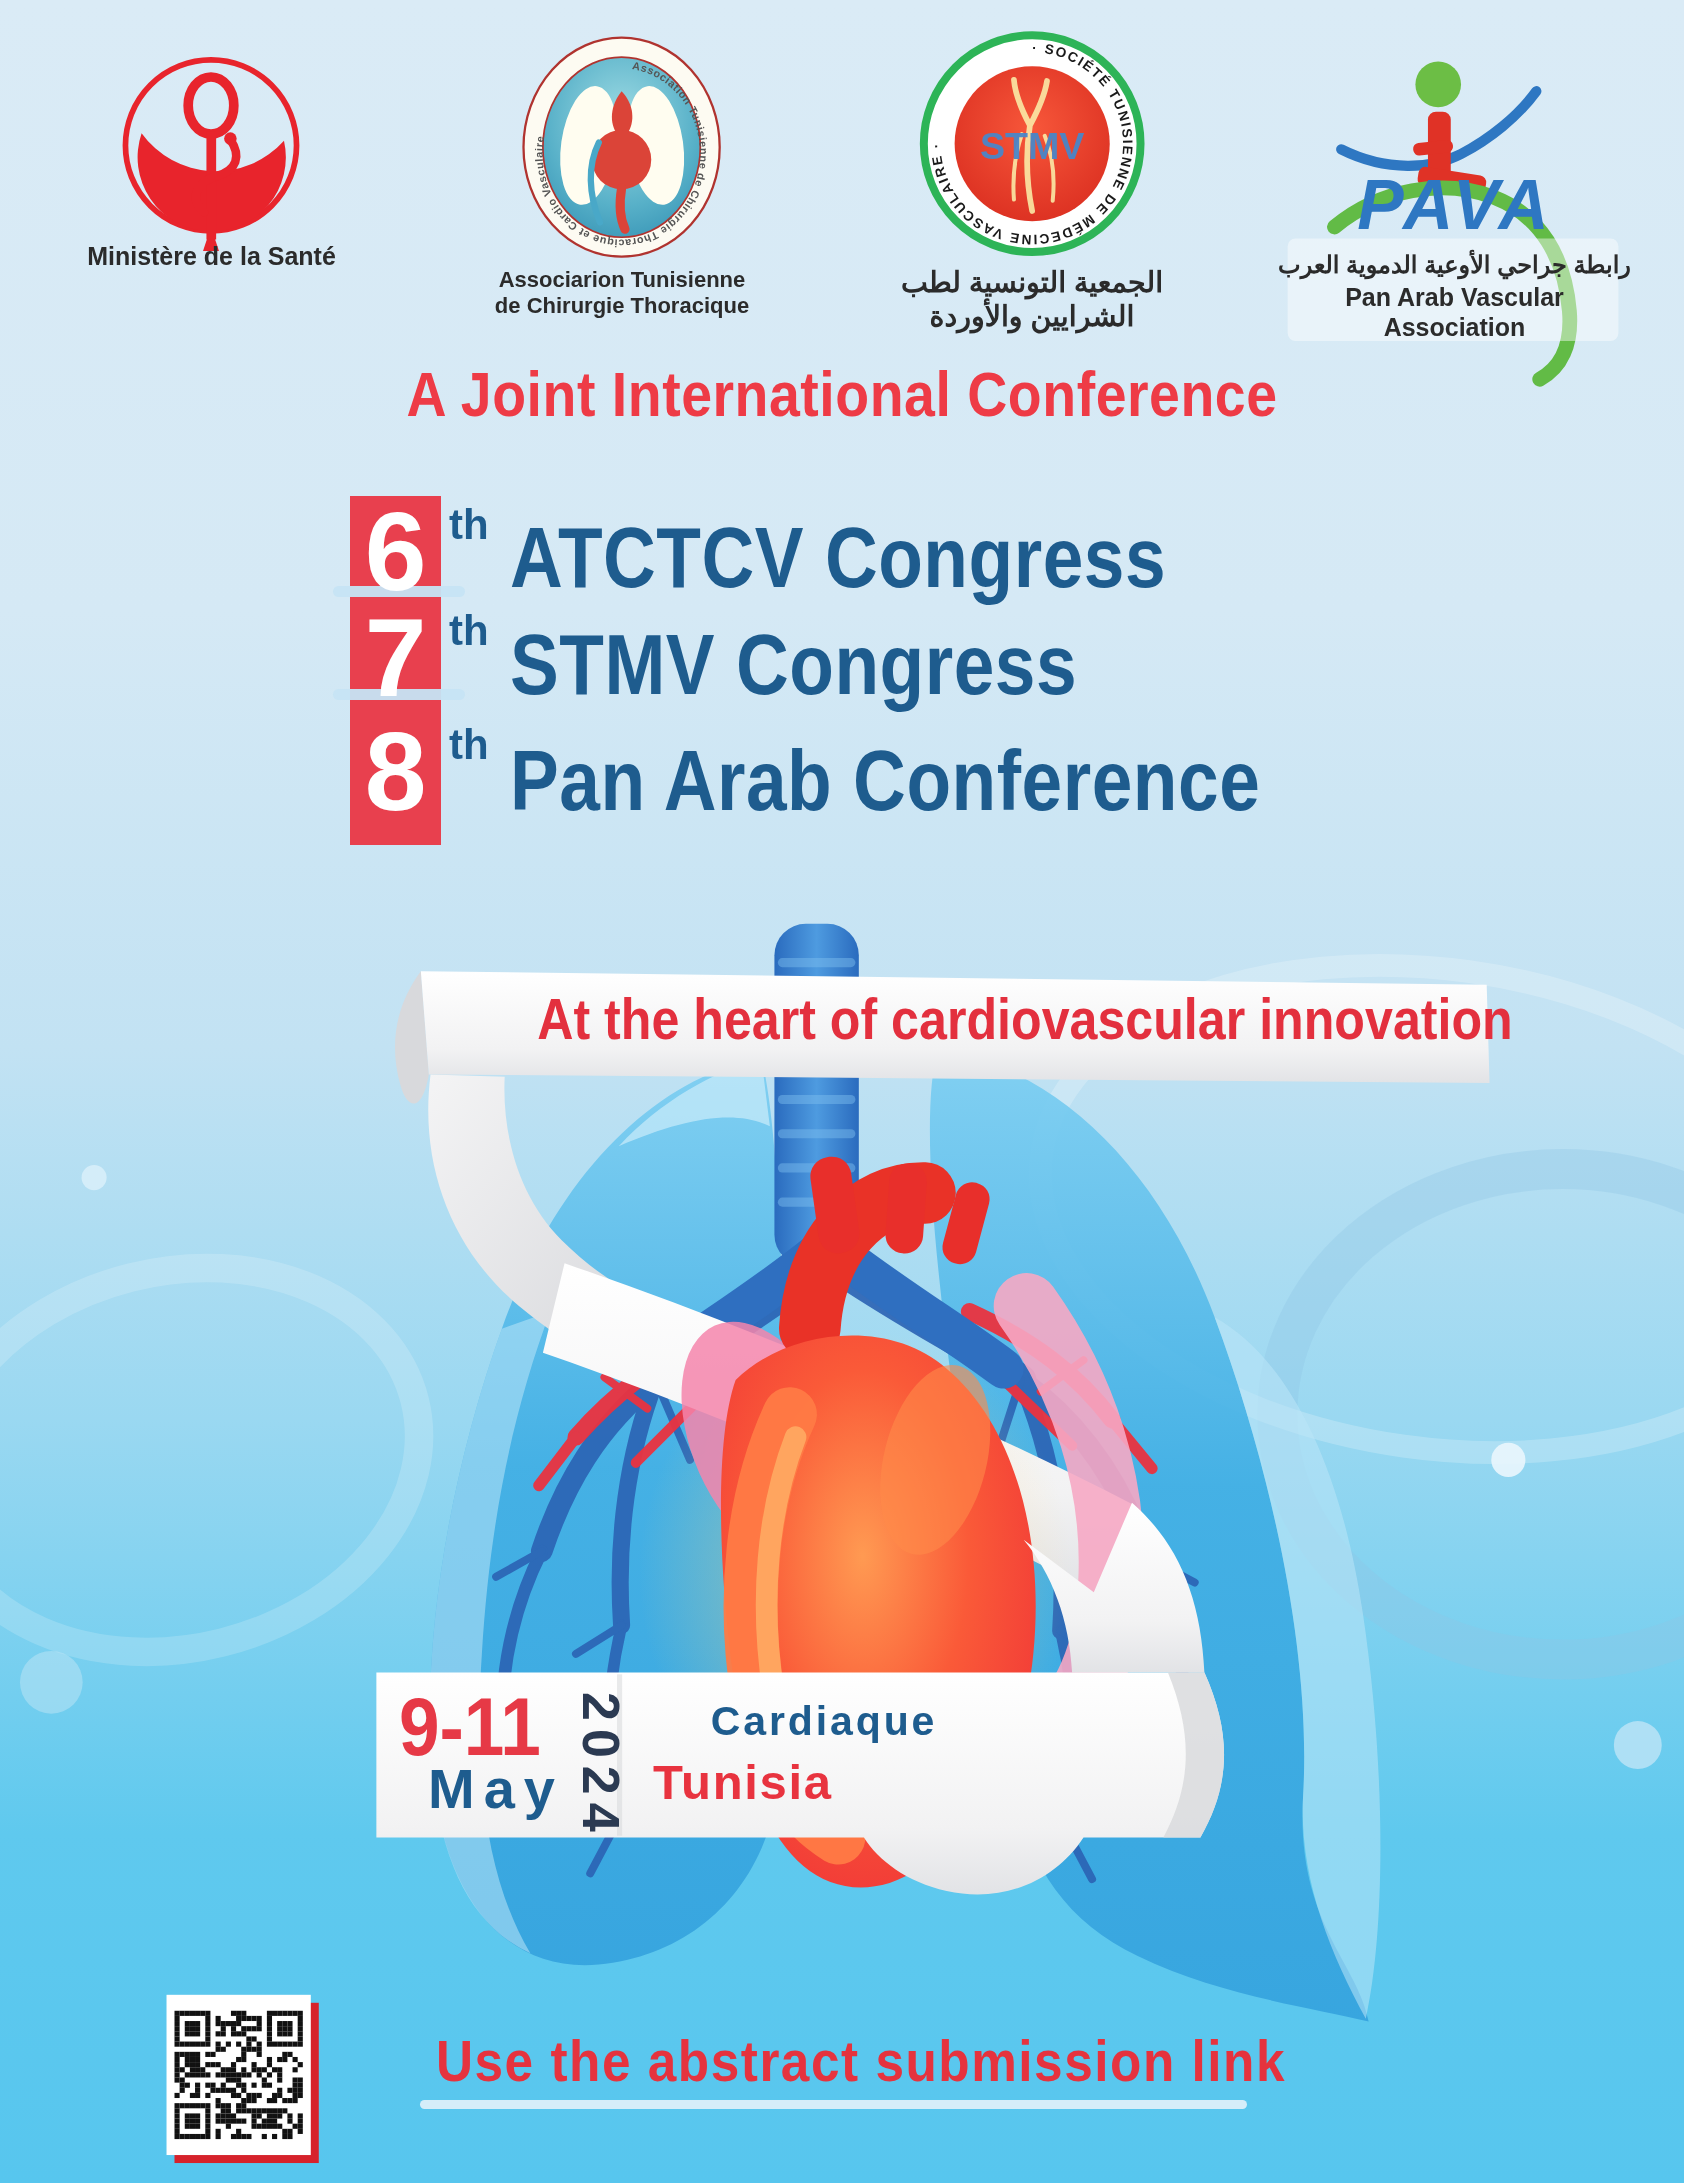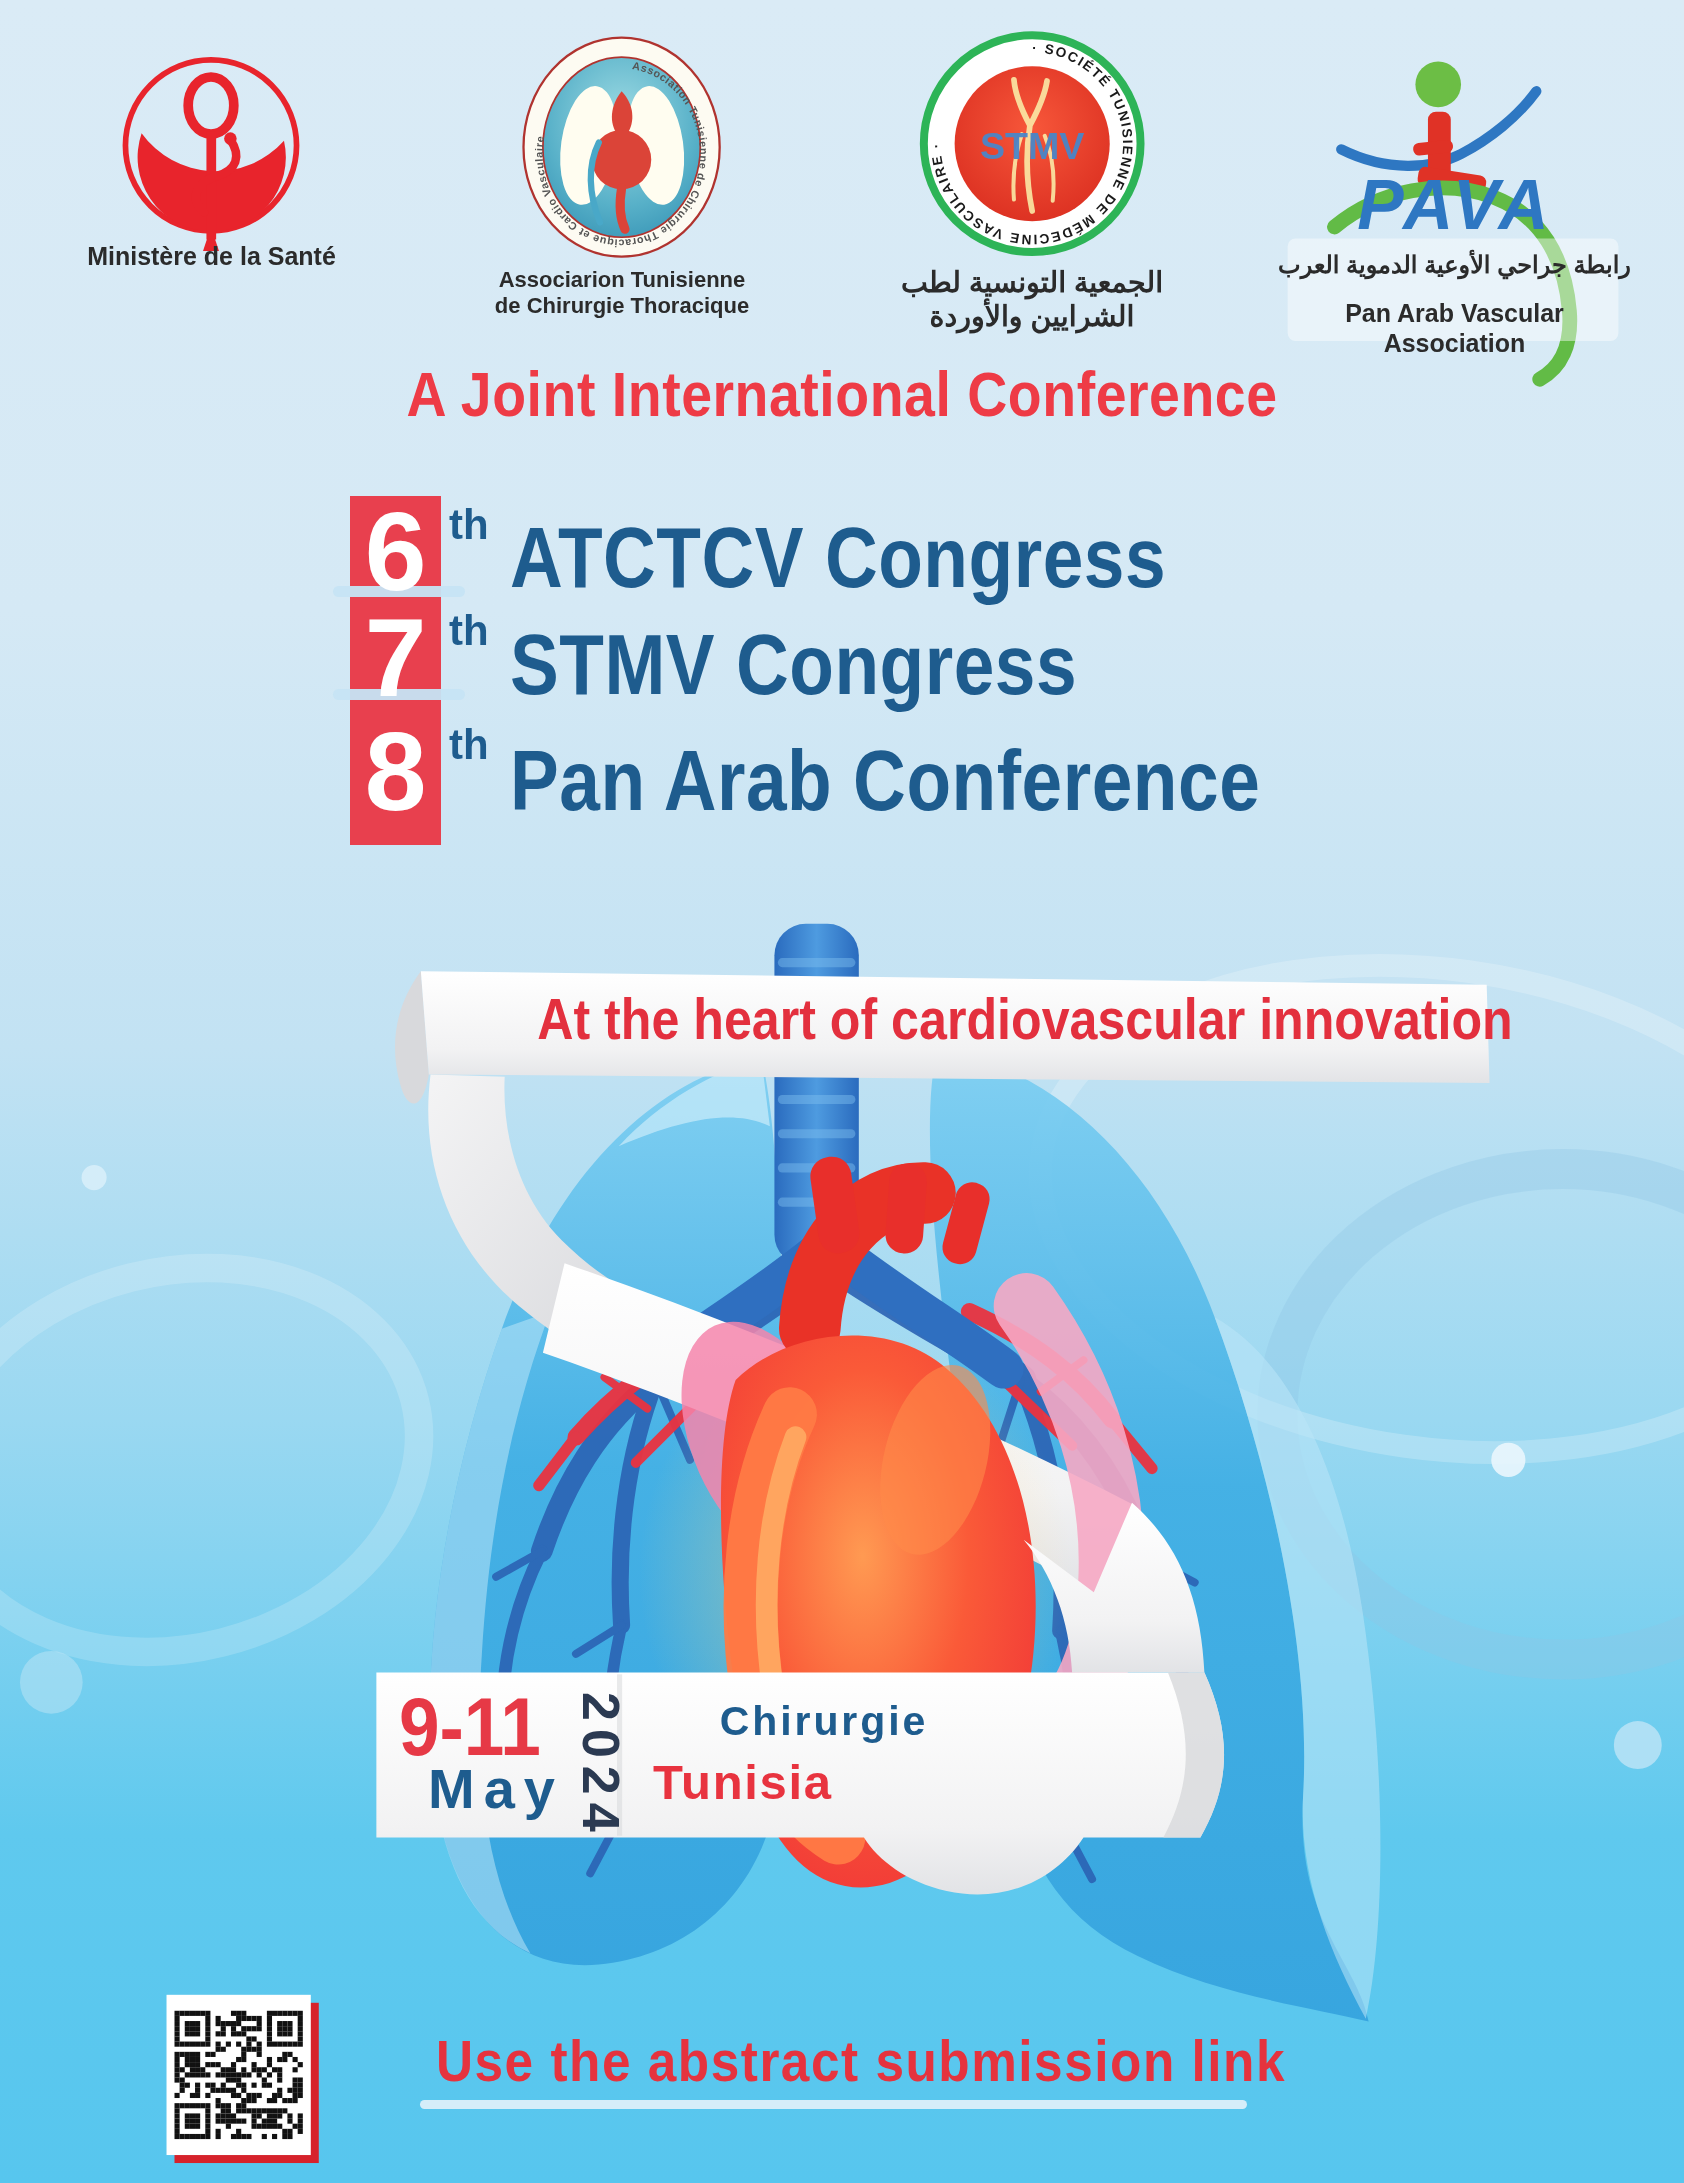--- a/index.html
+++ b/index.html
@@ -580,21 +580,21 @@
     <div>de Chirurgie Thoracique</div>
   </div>
 
   <div class="abs cap" style="left:861px;top:266px;width:342px;font-size:28.5px;direction:rtl">
     <div>الجمعية التونسية لطب</div>
     <div>الشرايين والأوردة</div>
   </div>
 
   <div class="abs cap" style="left:1272px;top:251px;width:365px;font-size:24px">
     <div style="direction:rtl">رابطة جراحي الأوعية الدموية العرب</div>
-    <div style="margin-top:20px;font-size:25px">Pan Arab Vascular Association</div>
+    <div style="margin-top:4px;font-size:25px">Pan Arab Vascular Association</div>
   </div>
 
   <div class="abs title">A Joint International Conference</div>
 
   <div class="abs numbar"></div>
   <div class="abs numdash" style="top:586px"></div>
   <div class="abs numdash" style="top:689px"></div>
 
   <div class="abs bignum" style="top:497px">6</div>
   <div class="abs bignum" style="top:603px">7</div>
@@ -606,20 +606,20 @@
 
   <div class="abs cname" style="top:514px">ATCTCV Congress</div>
   <div class="abs cname" style="top:621px">STMV Congress</div>
   <div class="abs cname" style="top:737px">Pan Arab Conference</div>
 
   <div class="abs tagline">At the heart of cardiovascular innovation</div>
 
   <div class="abs dates nowrap">9-11</div>
   <div class="abs month nowrap">May</div>
   <div class="abs year nowrap">2024</div>
-  <div class="abs city nowrap">Chirurgie</div>
+  <div class="abs city nowrap">Cardiaque</div>
   <div class="abs country nowrap">Tunisia</div>
 
   <div class="abs cta">Use the abstract submission link</div>
   <div class="abs cta-underline"></div>
 
 </div>
 
 
 </body></html>

